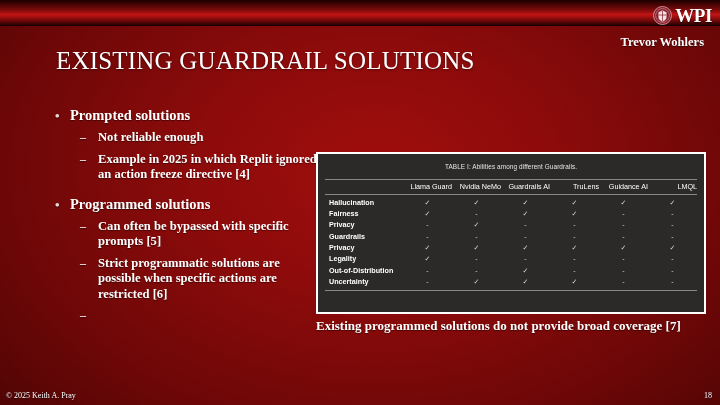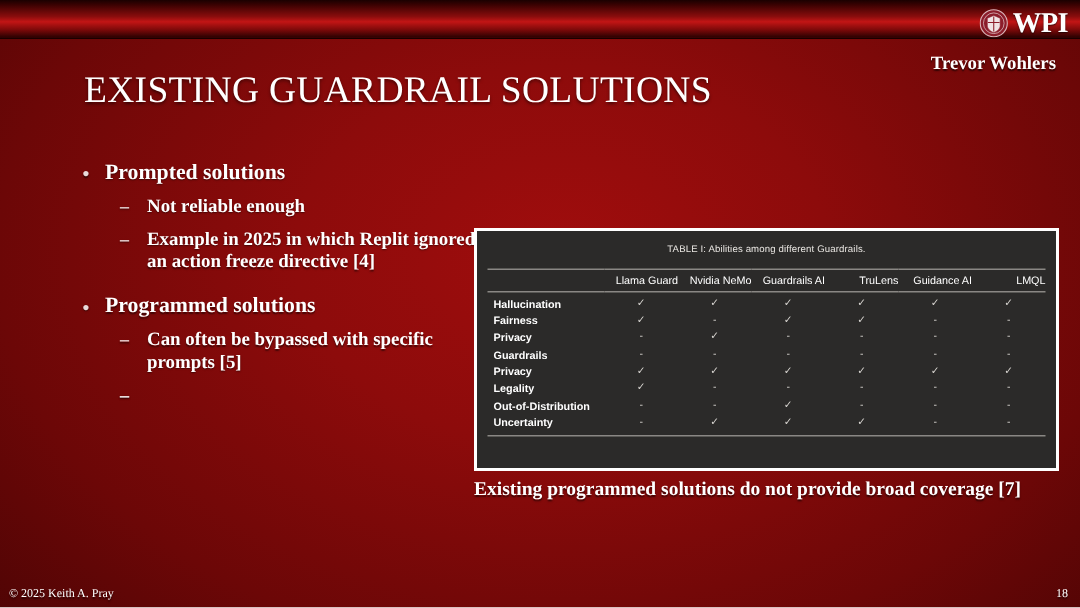--- a/index.html
+++ b/index.html
@@ -242,20 +242,21 @@
     <div class="bullet-l1">
       <span class="marker">•</span>
       <span>Programmed solutions</span>
     </div>
     <div class="bullet-l2">
       <span class="marker">–</span>
       <span>Can often be bypassed with specific prompts [5]</span>
     </div>
     <div class="bullet-l2">
       <span class="marker">–</span>
+      <span>Strict programmatic solutions are possible when specific actions are restricted [6]</span>
     </div>
     <div class="bullet-l2">
       <span class="marker">–</span>
     </div>
   </div>
 
   <div id="figure">
     <div id="table-caption">TABLE I: Abilities among different Guardrails.</div>
     <table class="guardrails">
       <thead>

